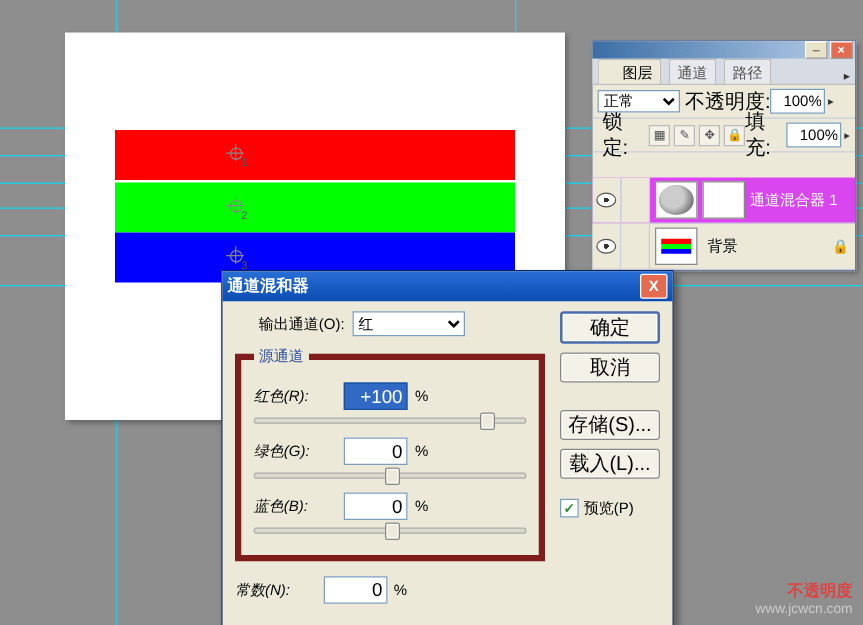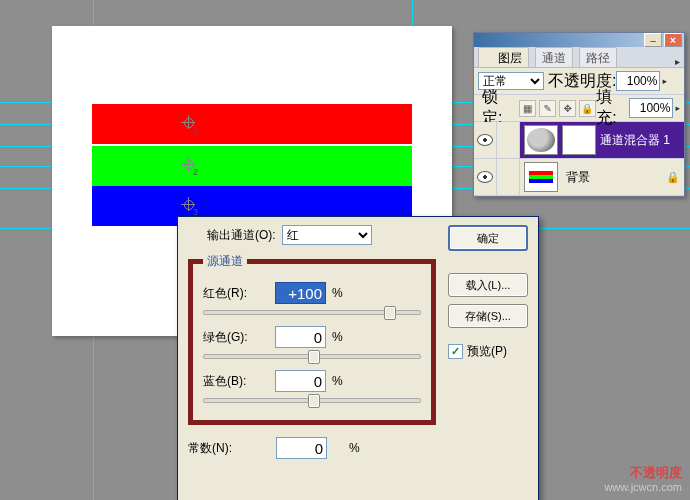--- a/index.html
+++ b/index.html
@@ -126,21 +126,21 @@
     display: inline-flex; align-items: center; justify-content: center;
     font-size: 10px; color: #555;
   }
 
   .layer-list { max-height: 100px; overflow: hidden; }
   .layer-row {
     display: flex; align-items: center; height: 36px;
     border-bottom: 1px solid #c9cddc;
     background: #ece9d8;
   }
-  .layer-row.sel { background: #4c1d95; color: #fff; }
+  .layer-row.sel { background: #d946ef; color: #fff; margin-top: 20px; }
   .eye-cell, .blank-cell {
     width: 22px; height: 100%;
     border-right: 1px solid #c9cddc;
     display: flex; align-items: center; justify-content: center;
     background: #ece9d8;
   }
   .eye-icon {
     width: 14px; height: 10px; border: 1px solid #555; border-radius: 50%;
     background: radial-gradient(circle at 50% 50%, #333 2px, #fff 2px);
   }
@@ -212,21 +212,21 @@
   fieldset.source {
     border: 5px solid #7f1d1d;
     padding: 8px 10px 6px;
     margin: 0;
   }
   fieldset.source legend { font-size: 12px; color: #3050a0; padding: 0 4px; }
 
   .chan-row {
     display: flex; align-items: center; margin-top: 4px; gap: 6px;
   }
-  .chan-label { width: 66px; }
+  .chan-label { width: 66px; font-style: italic; }
   .chan-value {
     width: 44px; height: 18px; background: #fff; border: 1px solid #7b9ebd;
     text-align: right; padding-right: 3px; font-size: 15px;
   }
   .chan-value.selected { background: #316ac5; color: #fff; border-color: #1b4fa0; }
   .pct { width: 14px; }
 
   .slider {
     position: relative; height: 14px; margin: 0 0 8px 0;
   }
@@ -237,28 +237,28 @@
     border-radius: 2px;
   }
   .slider .thumb-s {
     position: absolute; top: 2px; width: 10px; height: 12px;
     background: #eceada;
     border: 1px solid #888;
     border-radius: 2px;
     box-shadow: inset 0 0 0 1px #fff;
   }
 
-  .const-row { display: flex; align-items: center; gap: 22px; margin-top: 12px; }
+  .const-row { display: flex; align-items: center; gap: 5px; margin-top: 12px; }
 
   .dlg-btn {
     height: 22px;
     background: #f4f2e8;
     border: 1px solid #888;
     border-radius: 3px;
-    font-size: 11px;
+    font-size: 16px;
     display: flex; align-items: center; justify-content: center;
     box-shadow: inset 0 0 0 1px #fff;
   }
   .dlg-btn.default { border: 2px solid #4b6eaf; }
 
   .preview-row { margin-top: 8px; display: flex; align-items: center; gap: 4px; font-size: 12px; }
   .checkbox {
     width: 13px; height: 13px; background: #fff; border: 1px solid #7b9ebd;
     display: inline-flex; align-items: center; justify-content: center;
     color: #2a8a2a; font-size: 11px; font-weight: bold;
@@ -368,20 +368,25 @@
       <div class="thumb-outer">
           <div class="thumb-stripes"></div>
         </div>
       <div class="layer-name" style="">背景</div>
       <div class="lock-ind">🔒</div>
     </div>
   </div>
 </div>
 
 <div class="dialog">
+  <div class="dlg-titlebar">
+    <span>通道混和器</span>
+    <div class="spacer"></div>
+    <div class="dlg-close">X</div>
+  </div>
 
   <div class="dlg-body">
     <div class="dlg-left">
       <div class="out-row">
         <span>输出通道(O):</span>
         <select class="dlg-select">
           <option>红</option>
         </select>
       </div>
 
@@ -421,23 +426,24 @@
 
       <div class="const-row">
         <span class="chan-label">常数(N):</span>
         <input class="chan-value" value="0" style="">
         <span class="pct">%</span>
       </div>
     </div>
 
     <div class="dlg-right">
       <div class="dlg-btn default">确定</div>
+      <div class="dlg-btn">取消</div>
       <div style="height:8px"></div>
+      <div class="dlg-btn">存储(S)...</div>
       <div class="dlg-btn">载入(L)...</div>
-      <div class="dlg-btn">存储(S)...</div>
       <div class="preview-row">
         <span class="checkbox">✓</span>
         <span>预览(P)</span>
       </div>
     </div>
   </div>
 </div>
 
 <div class="watermark">
   <div class="brand">不透明度</div>

